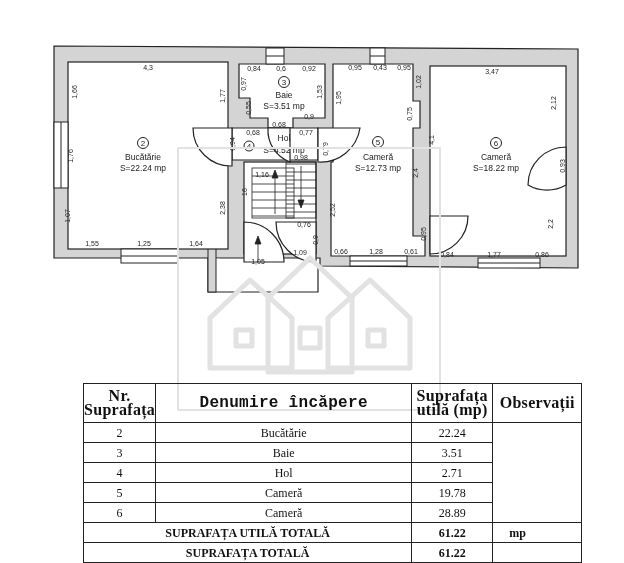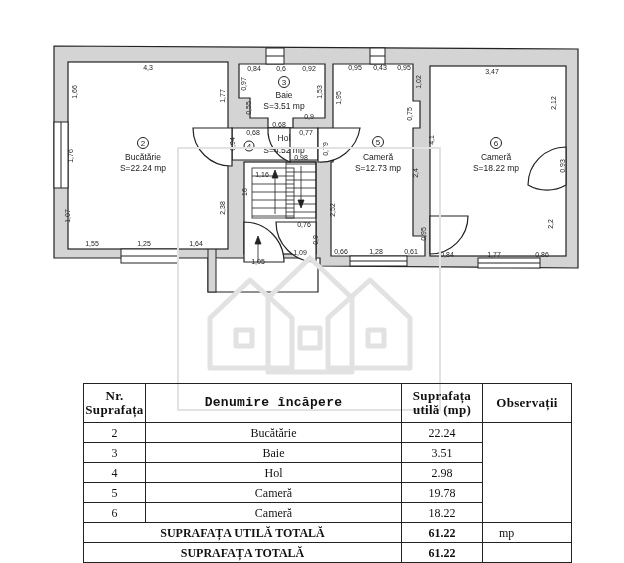--- a/index.html
+++ b/index.html
@@ -3,23 +3,23 @@
 <meta charset="utf-8">
 <style>
   html, body { margin:0; padding:0; background:#ffffff; }
   body { width:624px; height:563px; position:relative; overflow:hidden; font-family:"Liberation Sans", sans-serif; }
   #plan { position:absolute; left:0; top:0; width:624px; height:380px; }
   .dim { font-family:"Liberation Sans", sans-serif; font-size:7px; fill:#222; }
   .lbl { font-family:"Liberation Sans", sans-serif; font-size:8.5px; fill:#222; }
   .num { font-family:"Liberation Sans", sans-serif; font-size:8px; fill:#222; }
   #tbl { position:absolute; left:83px; top:383px; border-collapse:collapse; font-family:"Liberation Serif", serif; color:#111; }
   #tbl td { border:1.4px solid #222; text-align:center; padding:0; font-size:12px; height:19px; line-height:14px; }
-  #tbl .hdr td { height:38px; font-weight:bold; font-size:13px; letter-spacing:0.3px; }
+  #tbl .hdr td { height:38px; font-weight:bold; font-size:16px; letter-spacing:0.3px; }
   #tbl .tot td { font-weight:bold; }
-  #tbl td.left { text-align:left; padding-left:16px; font-weight:normal; }
+  #tbl td.left { text-align:left; padding-left:16px; font-weight:bold; }
   .c1 { width:61px; } .c2 { width:255px;font-family:Liberation Mono, monospace; } .c3 { width:80px; } .c4 { width:88px; }
   #wm { position:absolute; left:0; top:0; pointer-events:none; }
 </style>
 </head>
 <body>
 
 <svg id="plan" viewBox="0 0 624 380" xmlns="http://www.w3.org/2000/svg">
 
   <g fill="#d4d4d4" stroke="#222" stroke-width="1.2">
     <path d="M54,46 L578,49 L578,268 L320,266 L320,258 L54,258 Z"></path>
@@ -196,31 +196,31 @@
     <td rowspan="5"></td>
   </tr>
   <tr>
     <td>3</td>
     <td>Baie</td>
     <td>3.51</td>
   </tr>
   <tr>
     <td>4</td>
     <td>Hol</td>
-    <td>2.98</td>
+    <td>2.71</td>
   </tr>
   <tr>
     <td>5</td>
     <td>Cameră</td>
     <td>19.78</td>
   </tr>
   <tr>
     <td>6</td>
     <td>Cameră</td>
-    <td>18.22</td>
+    <td>28.89</td>
   </tr>
   <tr class="tot">
     <td colspan="2">SUPRAFAȚA UTILĂ TOTALĂ</td>
     <td>61.22</td>
     <td class="left">mp</td>
   </tr>
   <tr class="tot">
     <td colspan="2">SUPRAFAȚA TOTALĂ</td>
     <td>61.22</td>
     <td></td>

